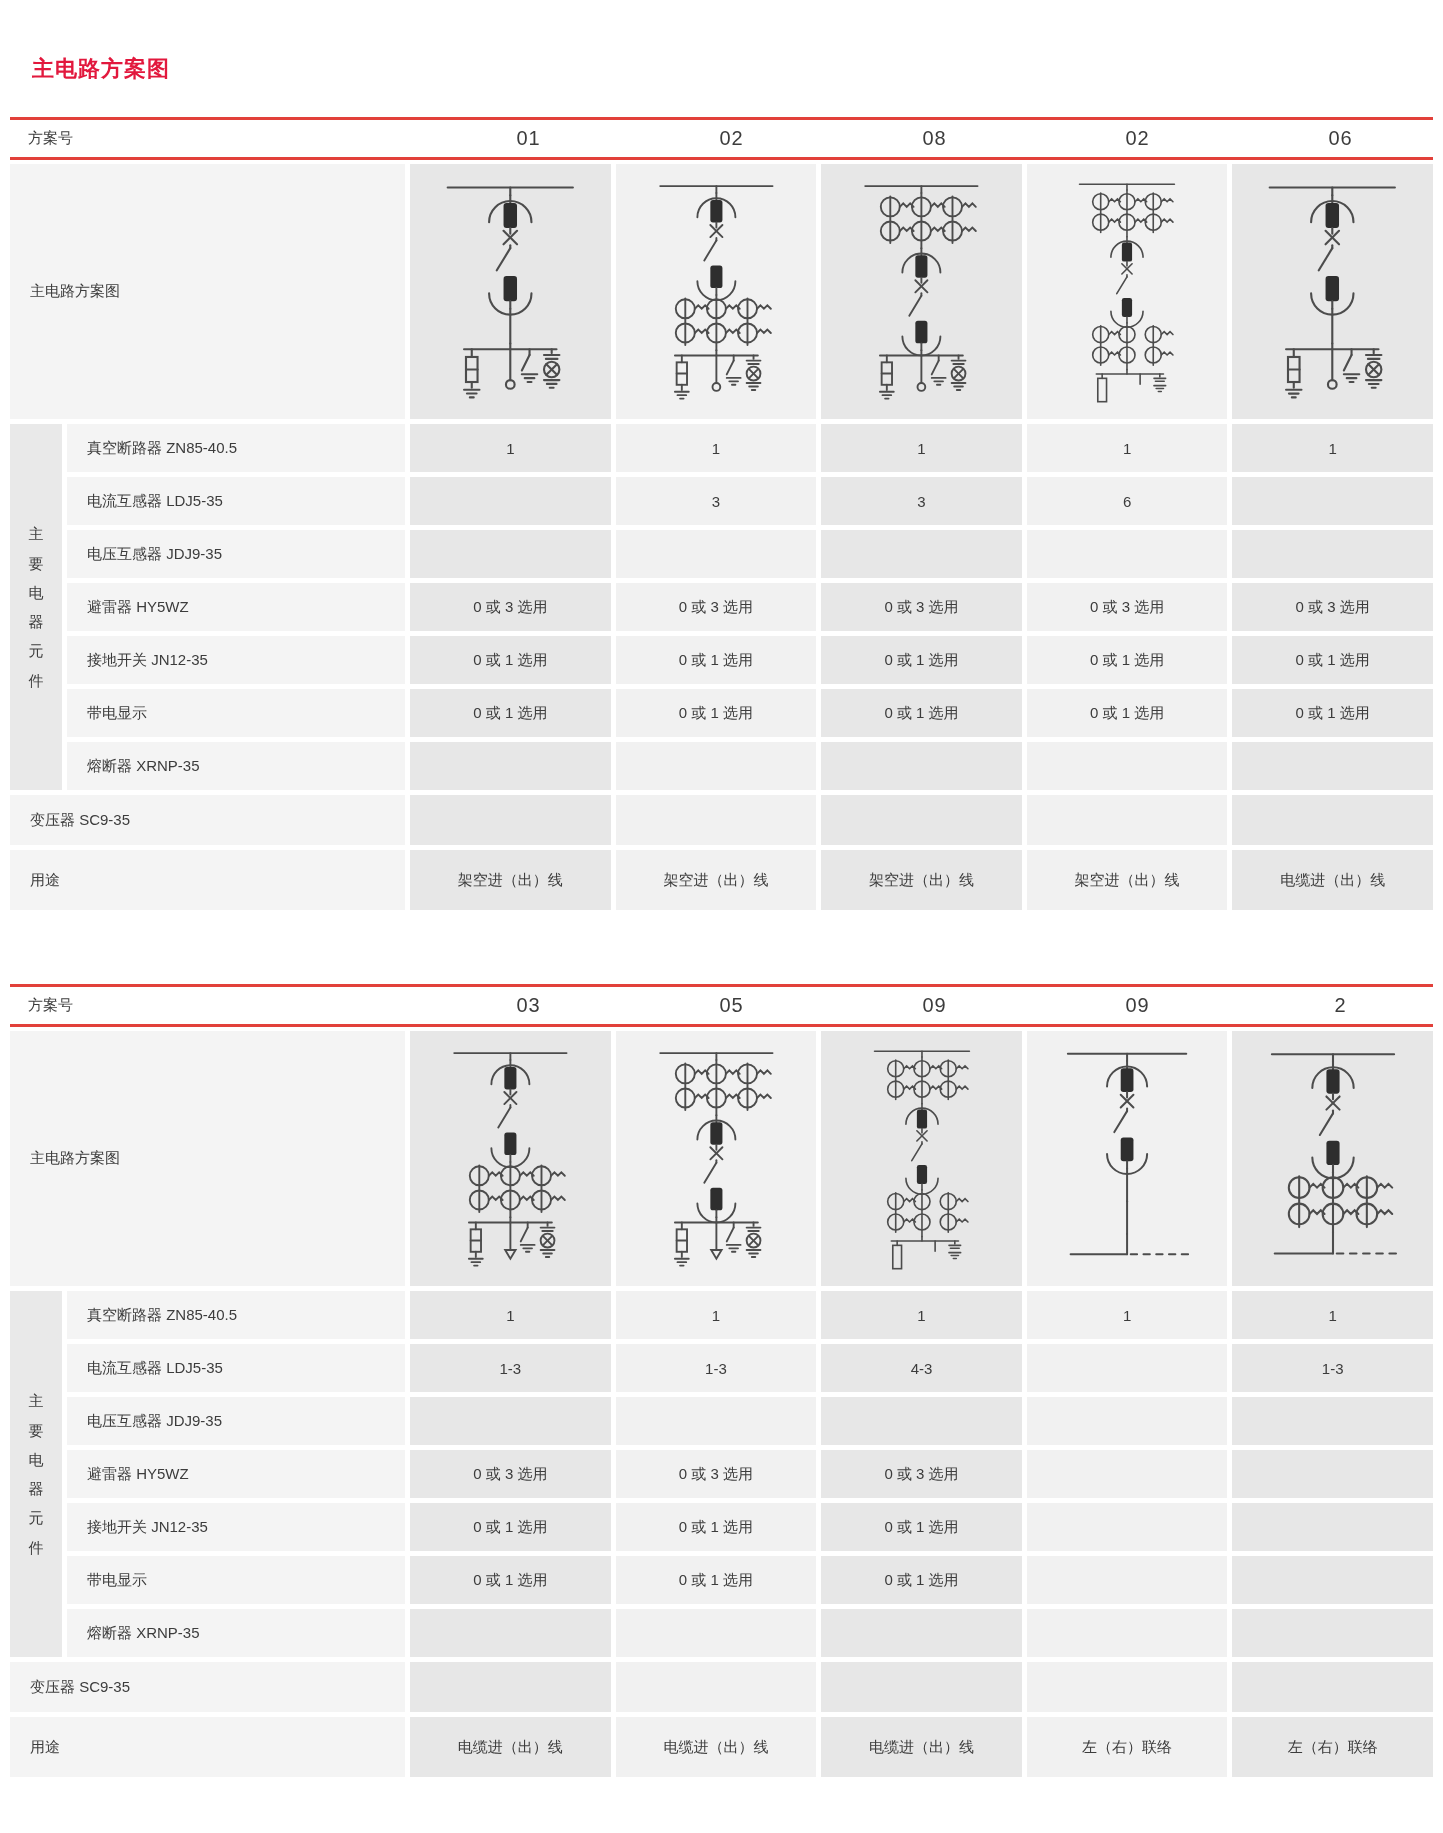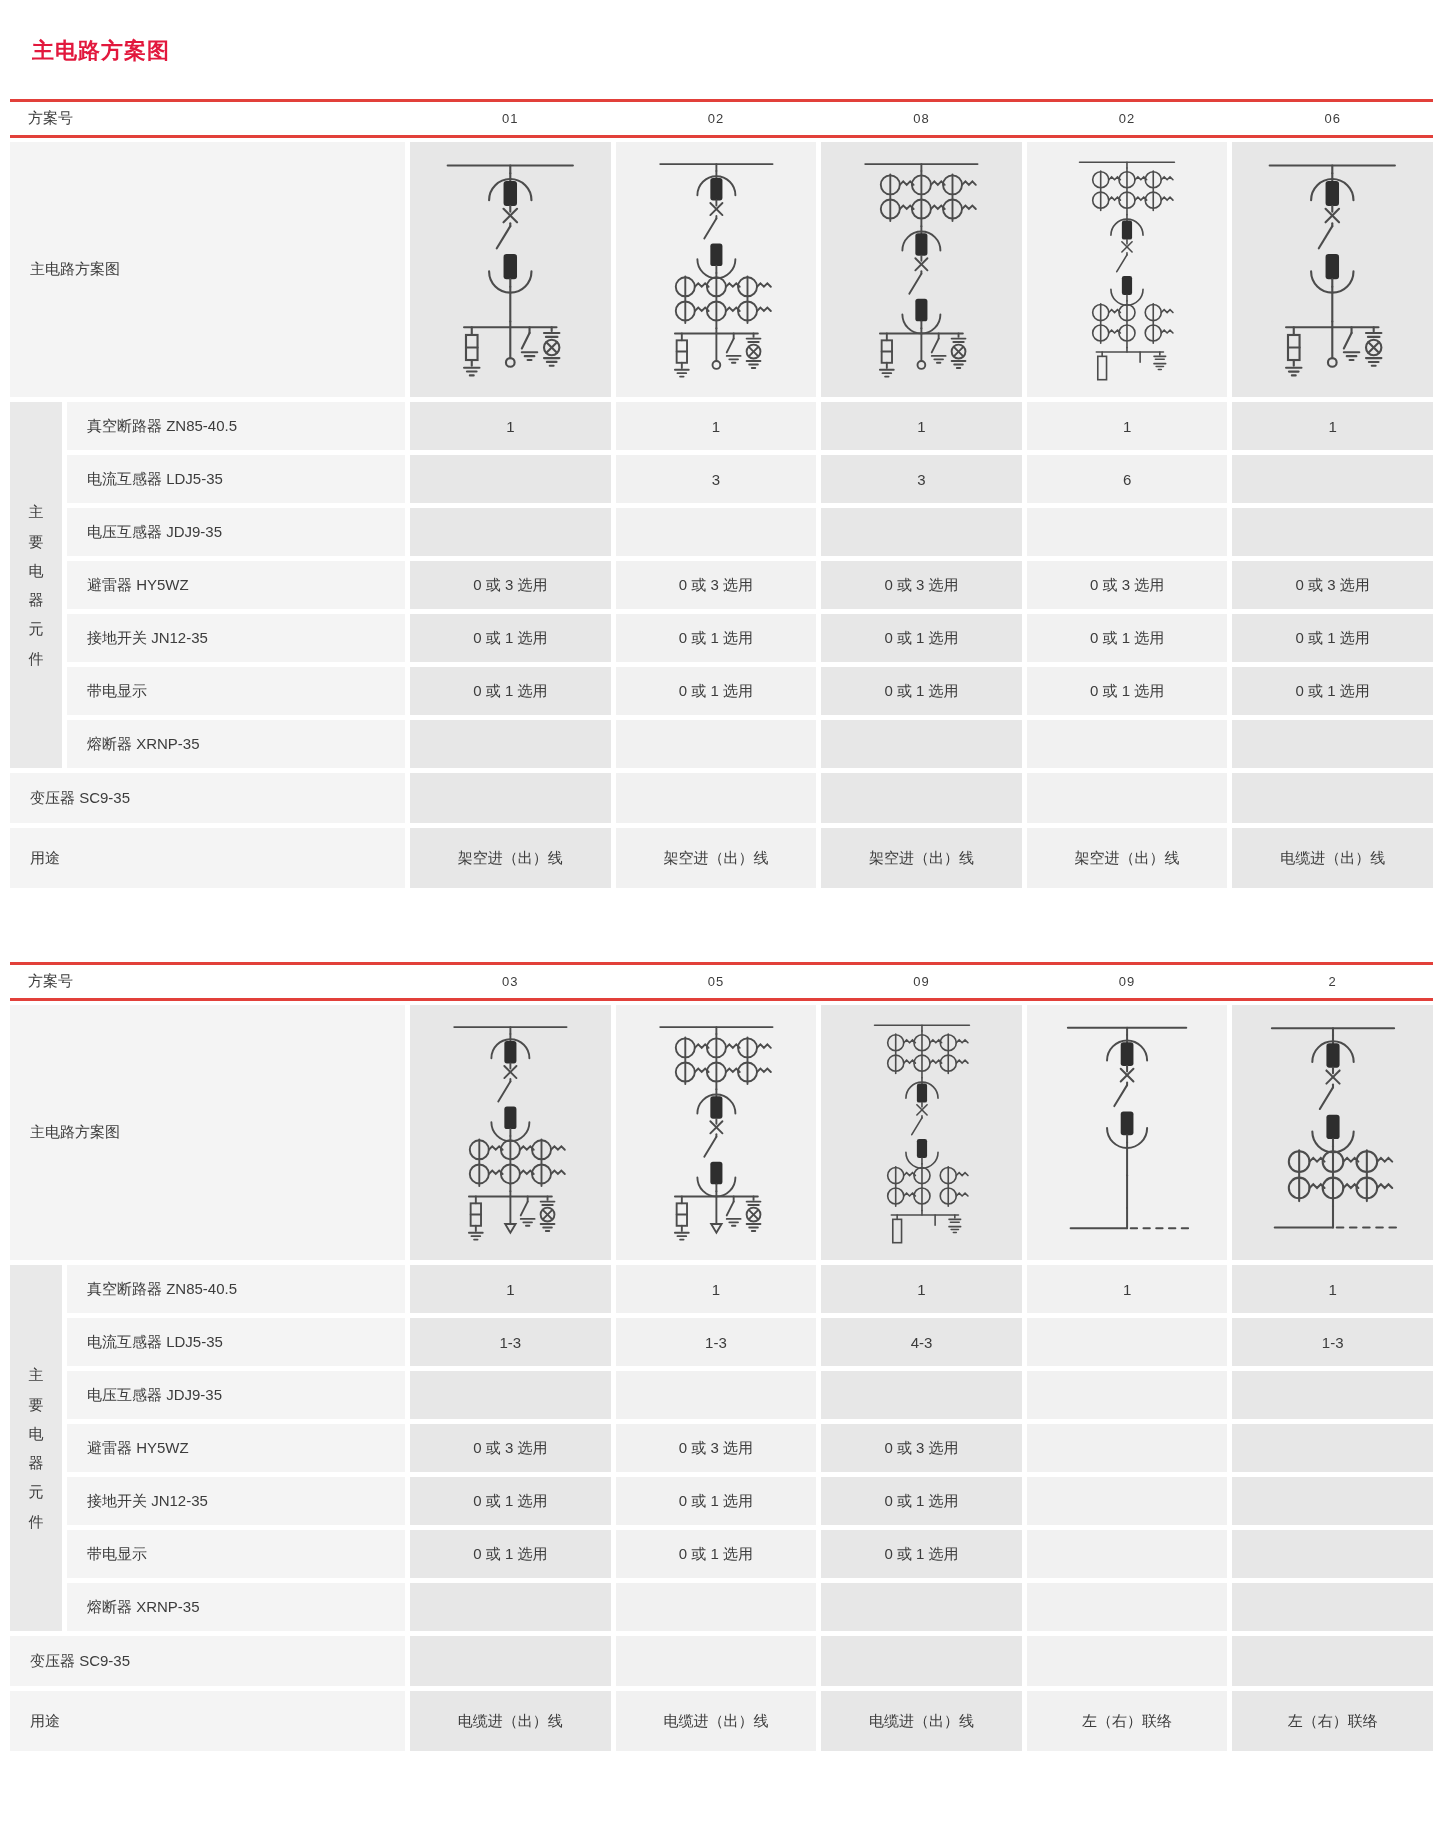--- a/index.html
+++ b/index.html
@@ -5,37 +5,37 @@
   :root{
     --ink:#3c3c3c;
   }
   html,body{margin:0;padding:0;}
   body{
     width:1443px;height:1833px;background:#ffffff;
     font-family:"Liberation Sans","DejaVu Sans",sans-serif;
     color:var(--ink);
     -webkit-font-smoothing:antialiased;
   }
-  .page{padding:36px 10px 0 10px;box-sizing:border-box;}
+  .page{padding:54px 10px 0 10px;box-sizing:border-box;}
   .doc-title{
     font-size:22px;font-weight:bold;margin:0 0 0 22px;letter-spacing:1px;
   }
   .tbl{margin-top:33px;}
   .tbl + .tbl{margin-top:74px;}
   .thead{
     display:grid;
     grid-template-columns:52px 338px repeat(5,1fr);
-    gap:5px;
+    gap:18px;
     border-top:3px solid var(--rule);
     border-bottom:3px solid var(--rule);
     padding:7px 0;
     align-items:center;
   }
   .hlabel{grid-column:1 / 3;padding-left:18px;font-size:15px;}
-  .hnum{text-align:center;font-size:13px;letter-spacing:1px;}
+  .hnum{text-align:center;font-size:20px;letter-spacing:1px;}
   .tgrid{
     display:grid;
     grid-template-columns:52px 338px repeat(5,1fr);
     grid-template-rows:255px repeat(7,48px) 50px 60px;
     gap:5px;
     margin-top:4px;
   }
   .cell{display:flex;align-items:center;font-size:15px;}
   .lab{padding-left:20px;background:var(--labelBg);}
   .lab.full{grid-column:1 / 3;}

